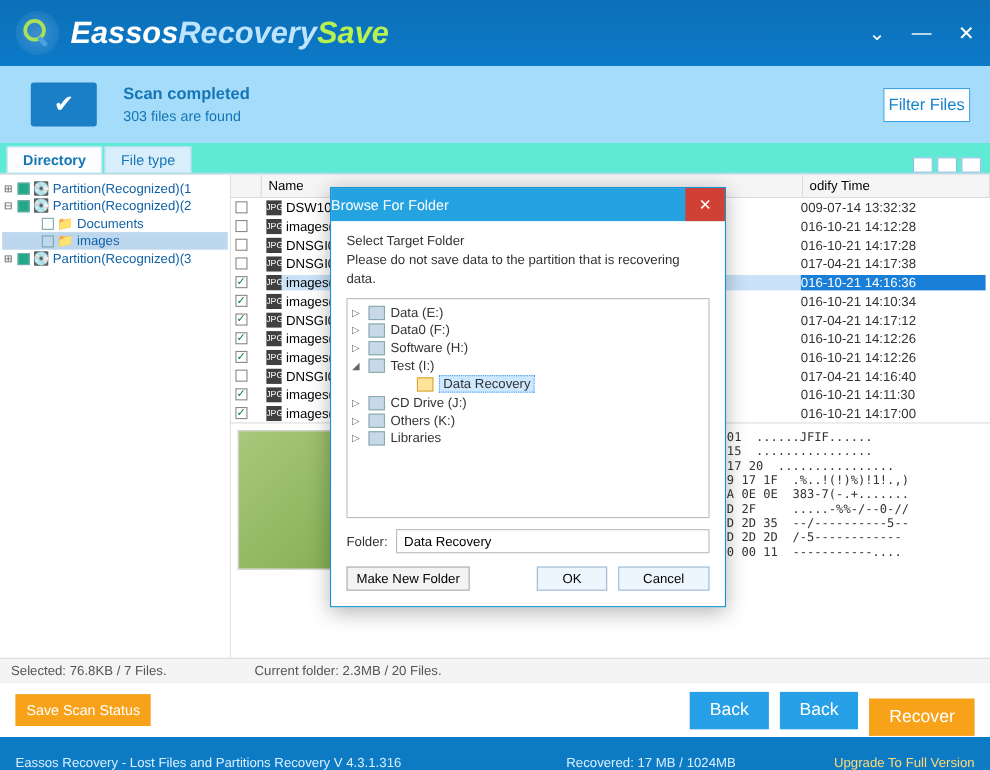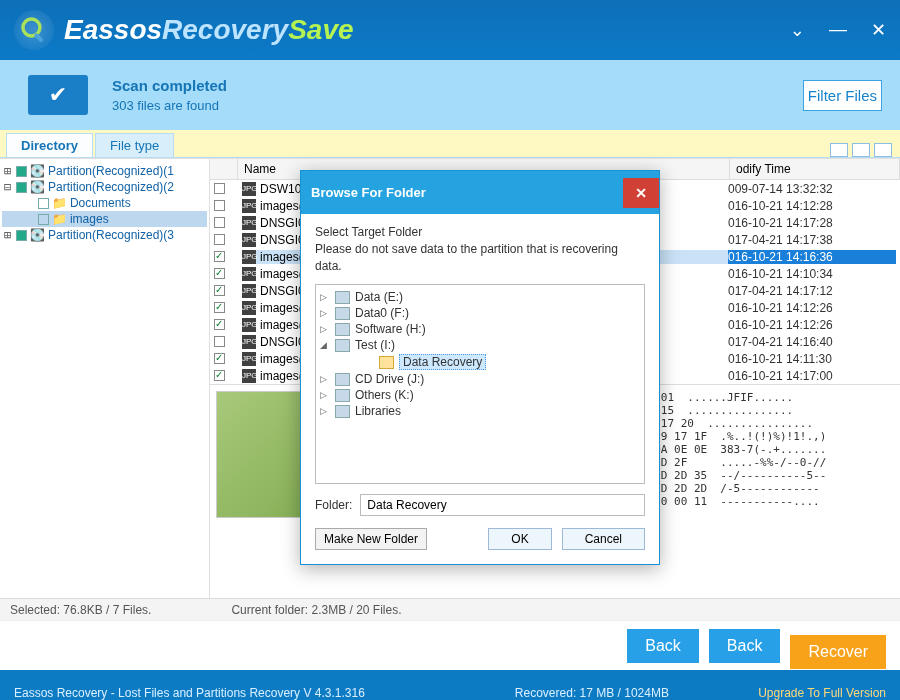--- a/index.html
+++ b/index.html
@@ -17,21 +17,21 @@
 
 
 .statusrow { height: 70px; background: #a4dcf9; display: flex; align-items: center; padding: 0 18px; }
 .monitor { width: 80px; height: 54px; display: flex; align-items: center; justify-content: center; }
 .monitor .screen { width: 60px; height: 40px; background: #1a7fc6; border-radius: 3px; display:flex;align-items:center;justify-content:center;color:#fff;font-size:22px; }
 .status-text { margin-left: 14px; color: #1575b6; font-weight: 600; font-size: 15px; }
 .status-text .sub { font-weight: 400; margin-top: 4px; font-size: 13px; }
 .filter-btn { margin-left: auto; background: #fff; border: 1px solid #3ca3e2; color: #1683cc; padding: 6px 4px; font-size: 15px; cursor: pointer; }
 
 
-.tabs { height: 28px; display: flex; border-bottom: 1px solid #b6ddf2; background: #fef9c3; align-items:flex-end; padding-left:6px; }
+.tabs { height: 28px; display: flex; border-bottom: 1px solid #b6ddf2; background: #5eead4; align-items:flex-end; padding-left:6px; }
 .tab { padding: 4px 14px; font-size: 13px; color: #1575b6; background: #d8eefb; border:1px solid #b6ddf2; border-bottom:none; margin-right:2px; cursor:pointer; }
 .tab.active { background: #fbfdff; font-weight:600; }
 .tabs .viewicons { margin-left:auto; display:flex; gap:4px; padding-right:8px; align-items:center; }
 .viewicons span { width:18px;height:14px;border:1px solid #8dbde0; background:#fff; }
 
 
 .content { display:flex; height: 440px; border-top:1px solid #e0e0e0; }
 .tree { width: 210px; border-right:1px solid #e0e0e0; font-size:12px; padding:4px 2px; overflow:hidden; }
 .tree .node { display:flex; align-items:center; gap:3px; padding:1px 0; white-space:nowrap; }
 .tree .indent2 { padding-left: 36px; }
@@ -69,21 +69,21 @@
 .actbtn.recover { background:#f8a21a;margin-top:12px; }
 .actionbar .spacer{margin-left:auto}
 
 
 .footer { height:30px; background:#0d7ac4; color:#d9f0ff; display:flex; align-items:flex-end; font-size:12px; padding:0 14px; }
 .footer .upg { margin-left:auto; color:#ffd977; cursor:pointer; }
 .footer .mid { margin-left:150px; }
 
 
 .dialog { position:absolute; left:300px; top:170px; width:360px; background:#fff; border:1px solid #1792d6; box-shadow:0 4px 18px rgba(0,0,0,.3); }
-.dialog .dtitle { height:43px; background:#25a3e0; color:#fff; display:flex; align-items:center; padding-left:10px; font-size:13px;font-weight:bold; }
+.dialog .dtitle { height:30px; background:#25a3e0; color:#fff; display:flex; align-items:center; font-size:13px; }
 .dialog .dclose { margin-left:auto; width:36px; height:30px; background:#d04034; color:#fff; display:flex;align-items:center;justify-content:center;cursor:pointer; font-size:14px;}
 .dialog .dbody { padding:10px 14px 14px; font-size:12px; color:#333; }
 .dialog .warn { margin-bottom:10px; line-height:1.4; }
 .dialog .ftree { border:1px solid #bbb; height:200px; overflow:auto; padding:4px; background:#fff; }
 .dialog .fnode { display:flex; align-items:center; gap:5px; padding:1px 0; } .dialog .fnode.l2{padding-left:44px}
 .dialog .fnode .tri{width:10px;font-size:9px;color:#666;display:inline-block}
 .dialog .ico{width:15px;height:13px;background:#c7d8e8;border:1px solid #8aa;display:inline-block}
 .dialog .ico.folder{background:#ffe39b;border-color:#d4a938}
 .dialog .fnode.sel span.name{background:#cde8ff;border:1px dotted #49e;padding:0 3px}
 .dialog .frow2 { display:flex; align-items:center; margin-top:10px; gap:8px;}
@@ -310,20 +310,21 @@
   </div>
 </div>
 
 <div class="sbar">
   <span>Selected: 76.8KB / 7 Files.</span>
   <span style="width:80px"></span>
   <span>Current folder: 2.3MB / 20 Files.</span>
 </div>
 
 <div class="actionbar">
+  <button class="savebtn">Save Scan Status</button>
   <div class="spacer"></div>
   <button class="actbtn">Back</button>
   <button class="actbtn">Back</button>
   <button class="actbtn recover">Recover</button>
 </div>
 
 <div class="footer">
   <span>Eassos Recovery - Lost Files and Partitions Recovery  V 4.3.1.316</span>
   <span class="mid">Recovered: 17 MB / 1024MB</span>
   <span class="upg">Upgrade To Full Version</span>

